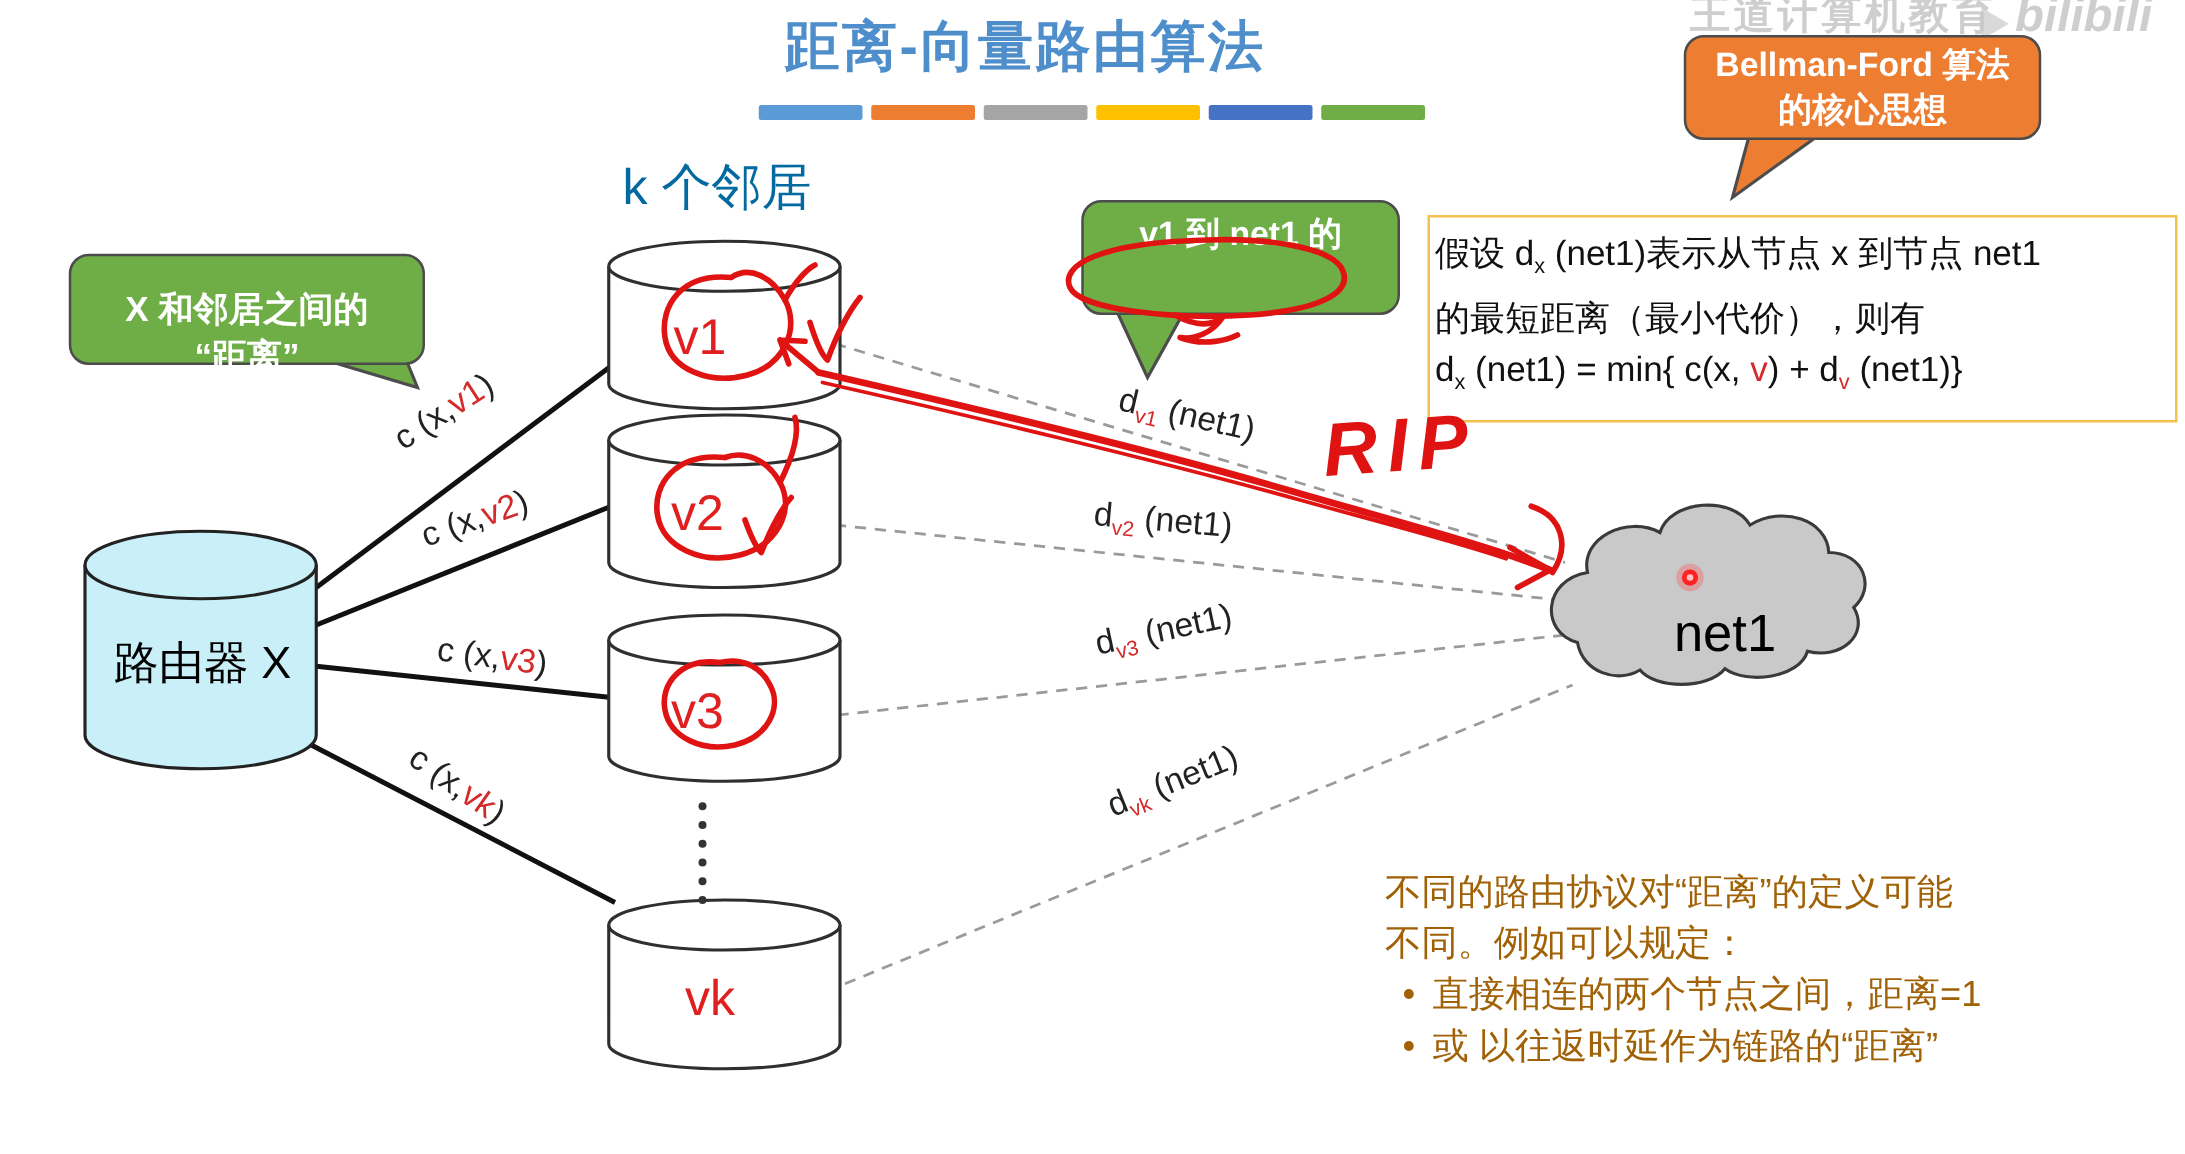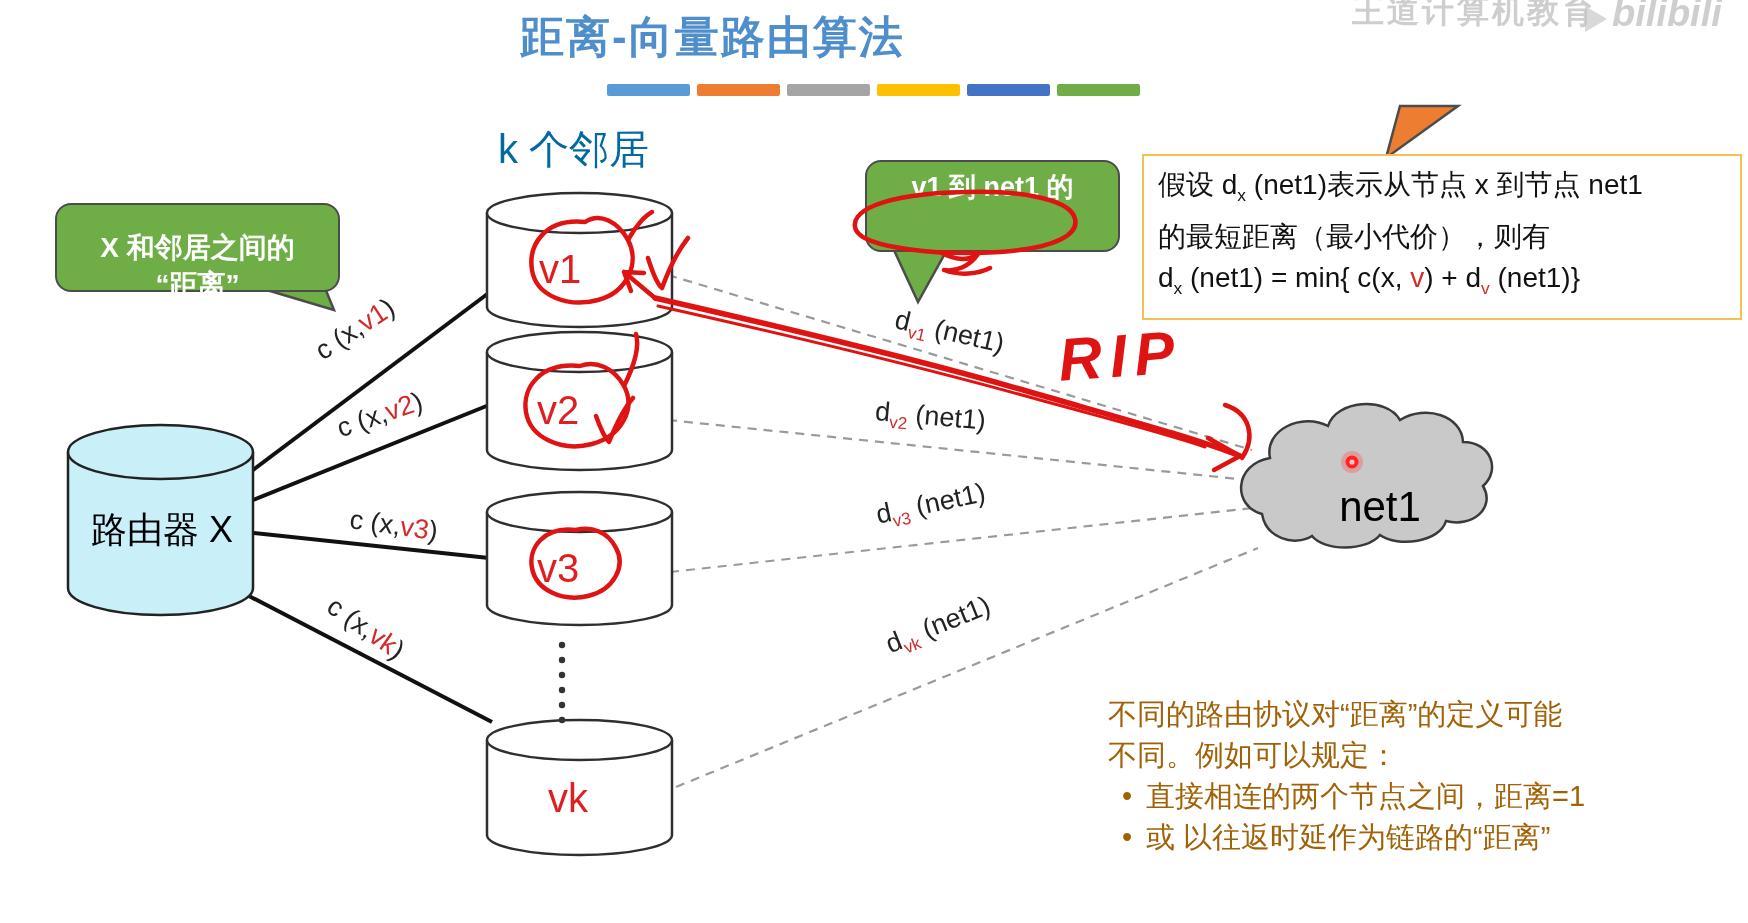--- a/index.html
+++ b/index.html
@@ -4,42 +4,42 @@
 <style>
   html,body{margin:0;padding:0;background:#fff;}
   .stage{position:relative;width:1748px;height:923px;background:#ffffff;overflow:hidden;
          font-family:"Liberation Sans","DejaVu Sans",sans-serif;}
   svg{position:absolute;left:0;top:0;}
   .layer-html{position:absolute;left:0;top:0;width:100%;height:100%;z-index:10;pointer-events:none;}
   .layer-html > *{pointer-events:auto;}
   #overlay{z-index:30;pointer-events:none;}
   #base{z-index:0;}
 
-  .page-title{position:absolute;left:520px;top:8px;width:600px;text-align:left;
+  .page-title{position:absolute;left:520px;top:8px;width:600px;text-align:center;
     font-size:44px;font-weight:700;color:#4E8ECB;letter-spacing:2px;}
   .bars{position:absolute;left:607px;top:84px;display:flex;gap:7px;}
   .bar{width:83px;height:12px;border-radius:2px;}
   .bar1{background:#5B9BD5}.bar2{background:#ED7D31}.bar3{background:#A5A5A5}
   .bar4{background:#FFC000}.bar5{background:#4472C4}.bar6{background:#70AD47}
 
   .wm{position:absolute;color:#c3c3c3;opacity:.8;font-weight:700;}
   .wm-cn{left:1352px;top:-10px;font-size:32px;letter-spacing:3px;}
   .wm-en{left:1612px;top:-8px;font-size:38px;font-style:italic;}
 
   .bubble{position:absolute;border:2.5px solid #4c4c4c;border-radius:16px;color:#fff;
     text-align:center;font-weight:700;line-height:1.32;}
   .bubble-orange{left:1347px;top:28px;width:286px;height:84px;background:#ED7D31;
     font-size:27px;padding-top:5px;box-sizing:border-box;}
   .bubble-green-left{left:55px;top:203px;width:285px;height:89px;background:#6FAE46;
     font-size:28px;padding-top:25px;box-sizing:border-box;}
   .bubble-green-mid{left:855px;top:160px;width:255px;height:92px;background:#6FAE46;
     font-size:27px;padding-top:8px;box-sizing:border-box;margin-left:10px;}
 
-  .formula-box{position:absolute;left:1142px;top:154px;width:600px;box-sizing:border-box;
-    background:#fff;border:2.5px solid #F2C14E;padding:8px 14px 10px 14px;
+  .formula-box{position:absolute;left:1142px;top:172px;width:600px;box-sizing:border-box;
+    background:#fff;border:2.5px solid #F2C14E;padding:8px 14px 10px 4px;
     font-size:28px;line-height:41px;color:#111;}
   .formula-box sub{font-size:0.62em;}
   .red{color:#D42A2A;}
 
   .k-label{position:absolute;left:498px;top:122px;font-size:40px;color:#0369a1;font-weight:500;text-align:right;}
 
   .edge-label{position:absolute;white-space:nowrap;font-size:27px;color:#222;
     transform-origin:left center;}
   .edge-label sub{font-size:17px;}
   .lab-c1{left:318px;top:338px;transform:rotate(-33deg);}
@@ -138,20 +138,24 @@
       <div class="bar bar2"></div>
       <div class="bar bar3"></div>
       <div class="bar bar4"></div>
       <div class="bar bar5"></div>
       <div class="bar bar6"></div>
     </div>
 
     <div class="wm wm-cn">王道计算机教育</div>
     <div class="wm wm-en">bilibili</div>
 
+    <div class="bubble bubble-orange">
+      <div>Bellman-Ford 算法</div>
+      <div>的核心思想</div>
+    </div>
 
     <div class="bubble bubble-green-left">
       <div>X 和邻居之间的</div>
       <div>“距离”</div>
     </div>
 
     <div class="bubble bubble-green-mid">
       <div>v1 到 net1 的</div>
     </div>
 

